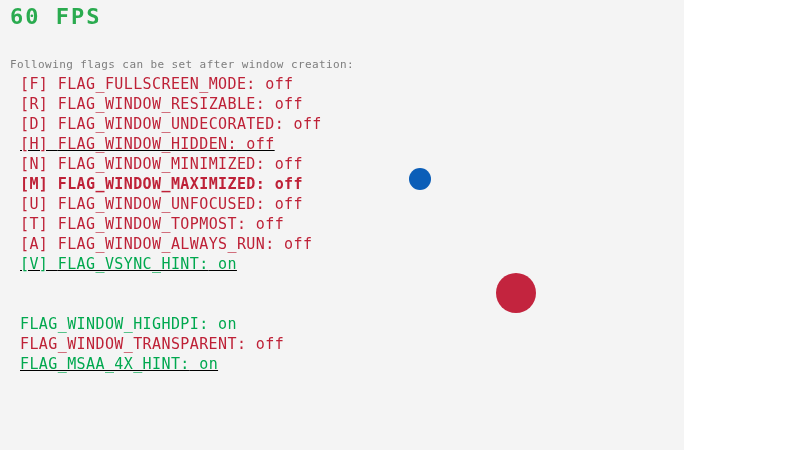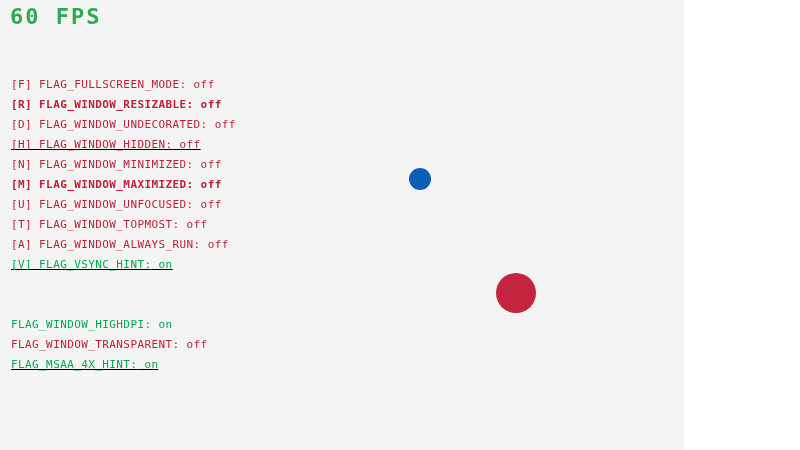--- a/index.html
+++ b/index.html
@@ -44,22 +44,22 @@
     left: 10px;
     font-size: 11px;
     line-height: 11px;
     letter-spacing: 0.4px;
     color: #7d7d7d;
   }
   #header-after  { top: 59px; }
   #header-before { top: 299px; }
 
   .flag-row {
-    left: 11px;
-    font-size: 11px;
+    left: 20px;
+    font-size: 15px;
     line-height: 11px;
     letter-spacing: 0.4px;
     text-align: center;
   }
   .flag-key   { color: #be2137; }
   .flag-name  { color: #be2137; }
   .flag-value { color: #be2137; }
   .flag-row.is-on .flag-key,
   .flag-row.is-on .flag-name,
   .flag-row.is-on .flag-value { color: #00a84f; }
@@ -78,24 +78,25 @@
   }
 </style>
 </head>
 <body>
 
 <div id="screen" style="background: rgb(244, 244, 244);">
 
   <div class="abs" id="fps-counter">60 FPS</div>
 
 
+  <div class="abs section-header" id="header-after">Following flags can be set after window creation:</div>
 
   <div id="flags-after">
       <div class="abs flag-row" style="top: 79px;"><span class="flag-key">[F] </span><span class="flag-name">FLAG_FULLSCREEN_MODE:</span><span class="flag-value"> off</span></div>
-      <div class="abs flag-row" style="top: 99px; font-weight: bold;"><span class="flag-key">[R] </span><span class="flag-name">FLAG_WINDOW_RESIZABLE:</span><span class="flag-value"> off</span></div>
+      <div class="abs flag-row" style="top: 99px;"><span class="flag-key">[R] </span><span class="flag-name">FLAG_WINDOW_RESIZABLE:</span><span class="flag-value"> off</span></div>
       <div class="abs flag-row" style="top: 119px;"><span class="flag-key">[D] </span><span class="flag-name">FLAG_WINDOW_UNDECORATED:</span><span class="flag-value"> off</span></div>
       <div class="abs flag-row" style="top: 139px; text-decoration: underline;"><span class="flag-key">[H] </span><span class="flag-name">FLAG_WINDOW_HIDDEN:</span><span class="flag-value"> off</span></div>
       <div class="abs flag-row" style="top: 159px;"><span class="flag-key">[N] </span><span class="flag-name">FLAG_WINDOW_MINIMIZED:</span><span class="flag-value"> off</span></div>
       <div class="abs flag-row" style="top: 179px; font-weight: bold;"><span class="flag-key">[M] </span><span class="flag-name">FLAG_WINDOW_MAXIMIZED:</span><span class="flag-value"> off</span></div>
       <div class="abs flag-row" style="top: 199px;"><span class="flag-key">[U] </span><span class="flag-name">FLAG_WINDOW_UNFOCUSED:</span><span class="flag-value"> off</span></div>
       <div class="abs flag-row" style="top: 219px;"><span class="flag-key">[T] </span><span class="flag-name">FLAG_WINDOW_TOPMOST:</span><span class="flag-value"> off</span></div>
       <div class="abs flag-row" style="top: 239px;"><span class="flag-key">[A] </span><span class="flag-name">FLAG_WINDOW_ALWAYS_RUN:</span><span class="flag-value"> off</span></div>
       <div class="abs flag-row is-on" style="top: 259px; text-decoration: underline;"><span class="flag-key">[V] </span><span class="flag-name">FLAG_VSYNC_HINT:</span><span class="flag-value"> on</span></div>
     </div>
 

